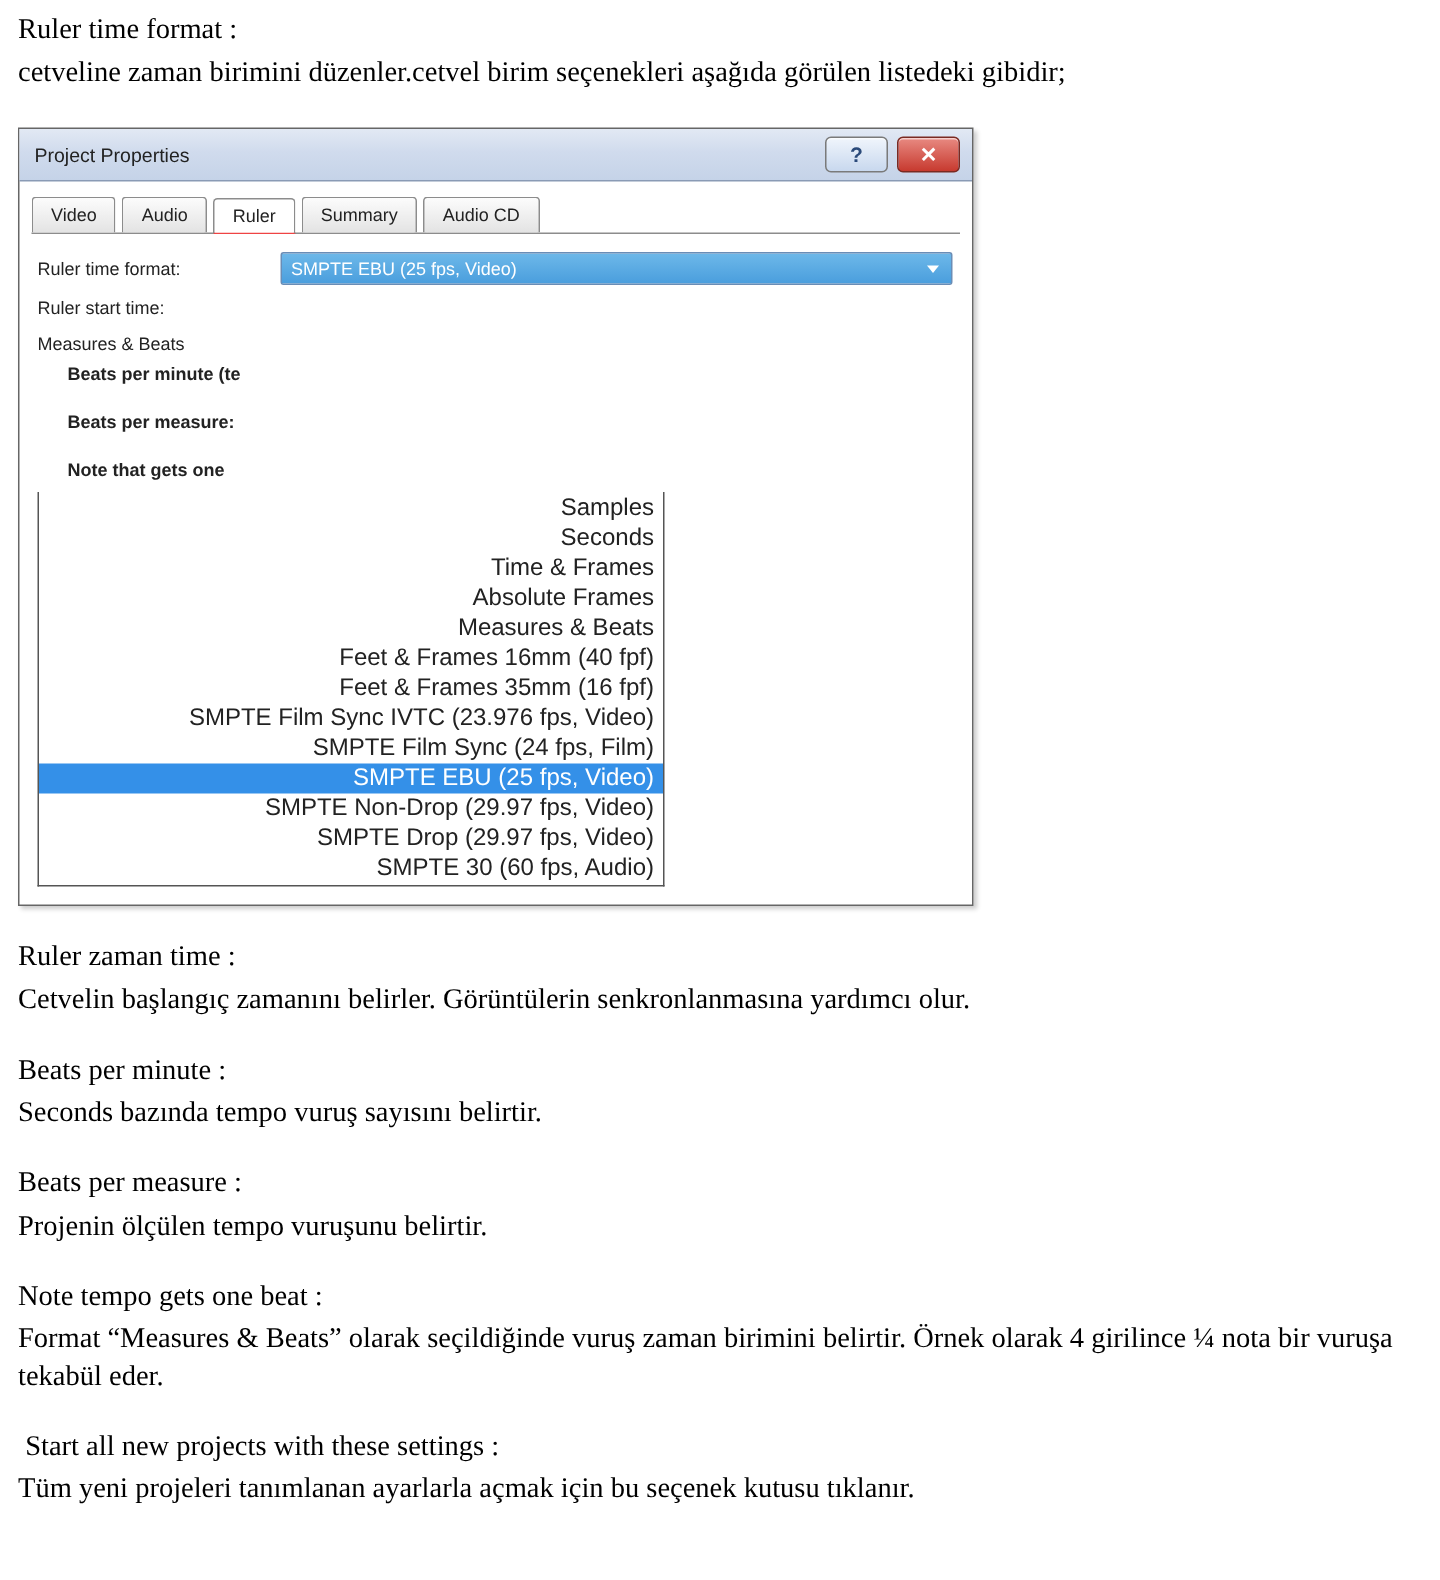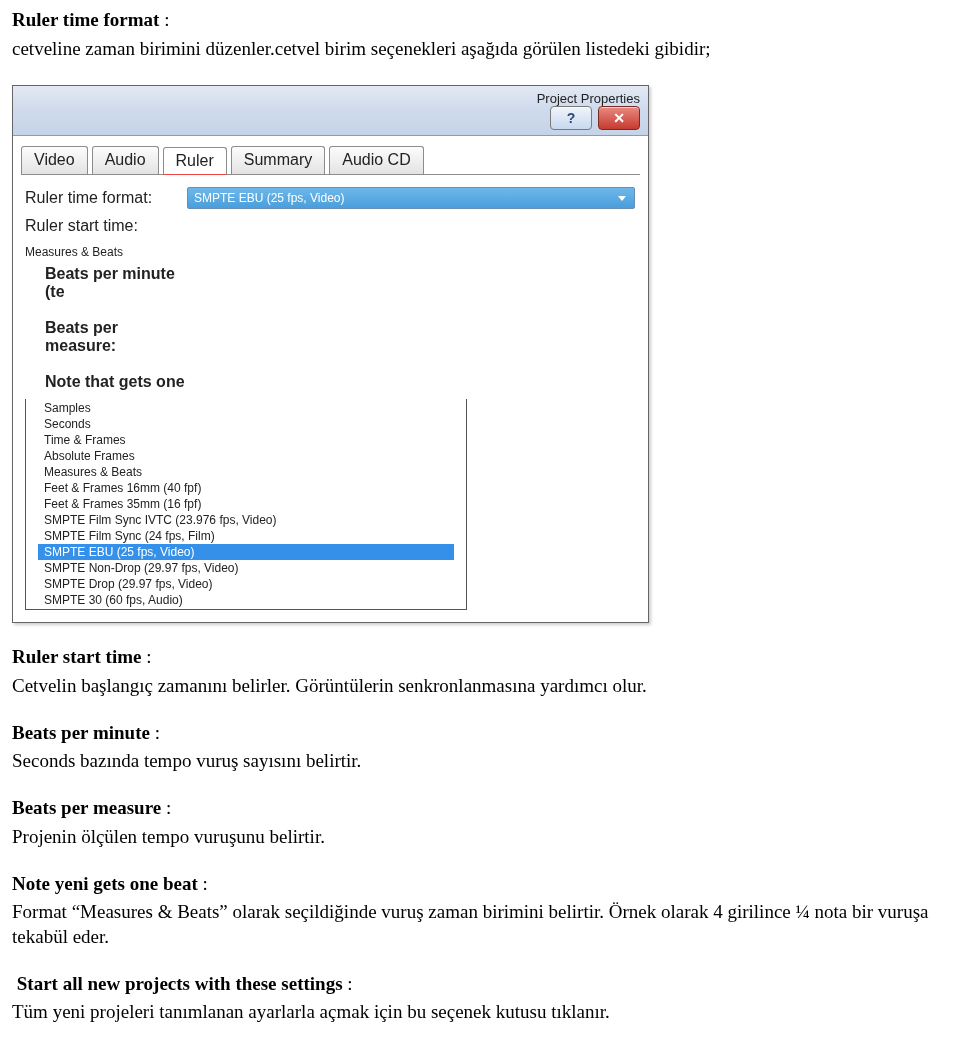--- a/index.html
+++ b/index.html
@@ -6,44 +6,43 @@
     margin: 0;
     padding: 8px 12px;
     font-family: "Times New Roman", serif;
     font-size: 19px;
     background: #fff;
     color: #000;
     width: 960px;
     box-sizing: border-box;
   }
   .para { margin: 0 0 4px 0; line-height: 1.3; }
-  .bold { font-weight: bold; }
+  .bold { font-weight: normal; }
   .section { margin-top: 22px; }
 
   
   .dialog-wrap { margin-top: 24px; margin-bottom: 10px; }
   .dialog {
     width: 635px;
     border: 1px solid #666;
     font-family: Tahoma, "Segoe UI", sans-serif;
     font-size: 12px;
     color: #222;
     background: #fff;
     box-shadow: 2px 2px 3px rgba(0,0,0,0.2);
   }
   .titlebar {
     background: linear-gradient(to bottom, #e2e9f4 0%, #d0dbed 45%, #c5d3e8 100%);
     border-bottom: 1px solid #8a9bb5;
     padding: 5px 8px 5px 10px;
     display: flex;
-    align-items: flex-end;
+    align-items: center;
     justify-content: space-between;
     font-size: 13px;
     color: #222;
-    flex-direction: column;
   }
   .tb-buttons { display: flex; gap: 6px; }
   .tb-btn {
     width: 40px; height: 22px;
     border: 1px solid #7a7a7a;
     border-radius: 4px;
     display: flex; align-items: center; justify-content: center;
     box-shadow: inset 0 1px 0 rgba(255,255,255,0.6);
     font-family: sans-serif;
   }
@@ -53,34 +52,34 @@
   .tb-close span { color: #fff; font-weight: bold; font-size: 14px; }
 
   .dialog-body { padding: 10px 0 4px 0; }
   .tab-row { display: flex; gap: 4px; padding: 0 8px; position: relative; }
   .tab {
     padding: 4px 12px;
     border: 1px solid #8c8c8c;
     border-bottom: none;
     background: linear-gradient(to bottom, #fcfcfc, #e3e3e3);
     border-radius: 3px 3px 0 0;
-    font-size: 16px;
+    font-size: 12px;
     cursor: pointer;
   }
   .tab.active {
     background: #fff;
     position: relative;
     top: 1px;
     border-bottom: 1px solid #ef4444;
   }
   .tab-line { border-bottom: 1px solid #8c8c8c; margin: 0 8px; }
 
   .form-area { padding: 12px 8px 8px 12px; }
   .form-row { display: flex; align-items: center; margin-bottom: 8px; }
-  .form-label { width: 162px; font-size: 16px; }
+  .form-label { width: 162px; font-size: 12px; }
   .form-label.indent { padding-left: 20px; width: 162px; font-weight: bold; }
   .group-label { font-size: 12px; margin: 10px 0 6px 0; }
 
   .combo {
     width: 416px;
     position: relative;
     border: 1px solid #6a8db6;
     background: linear-gradient(to bottom, #6db8e9, #4a9edd);
     color: #fff;
     padding: 3px 24px 3px 6px;
@@ -96,23 +95,24 @@
     content: ""; display: block;
     border-left: 4px solid transparent; border-right: 4px solid transparent;
     border-top: 5px solid #fff;
   }
 
   .dropdown {
     width: 416px;
     border: 1px solid #555;
     border-top: none;
     background: #fff;
-    font-size: 12px;
+    font-size: 16px;
     margin-left: 162px;
-    padding: 1px 12px;
+    padding: 1px 0;
+    text-align: right;
   }
   .dropdown .opt { padding: 1px 6px; cursor: pointer; }
   .dropdown .opt.sel { background: #3490e8; color: #fff; }
 </style>
 </head>
 <body>
 
 <p class="para">
   <span class="bold">Ruler time format</span> :
 </p>
@@ -188,42 +188,42 @@
           </div>
         </div>
 
       </div>
     </div>
   </div>
 </div>
 
 <div class="section">
   <p class="para">
-    <span class="bold">Ruler start time</span> :
+    <span class="bold">Ruler zaman time</span> :
   </p>
   <p class="para">Cetvelin başlangıç zamanını belirler. Görüntülerin senkronlanmasına yardımcı olur.</p>
 </div>
 
 <div class="section">
   <p class="para">
     <span class="bold">Beats per minute</span> :
   </p>
   <p class="para">Seconds bazında tempo vuruş sayısını belirtir.</p>
 </div>
 
 <div class="section">
   <p class="para">
     <span class="bold">Beats per measure</span> :
   </p>
   <p class="para">Projenin ölçülen tempo vuruşunu belirtir.</p>
 </div>
 
 <div class="section">
   <p class="para">
-    <span class="bold">Note yeni gets one beat</span> :
+    <span class="bold">Note tempo gets one beat</span> :
   </p>
   <p class="para">Format “Measures &amp; Beats” olarak seçildiğinde vuruş zaman birimini belirtir. Örnek olarak 4 girilince ¼ nota bir vuruşa tekabül eder.</p>
 </div>
 
 <div class="section">
   <p class="para">
     &nbsp;<span class="bold">Start all new projects with these settings</span> :
   </p>
   <p class="para">Tüm yeni projeleri tanımlanan ayarlarla açmak için bu seçenek kutusu tıklanır.</p>
 </div>

